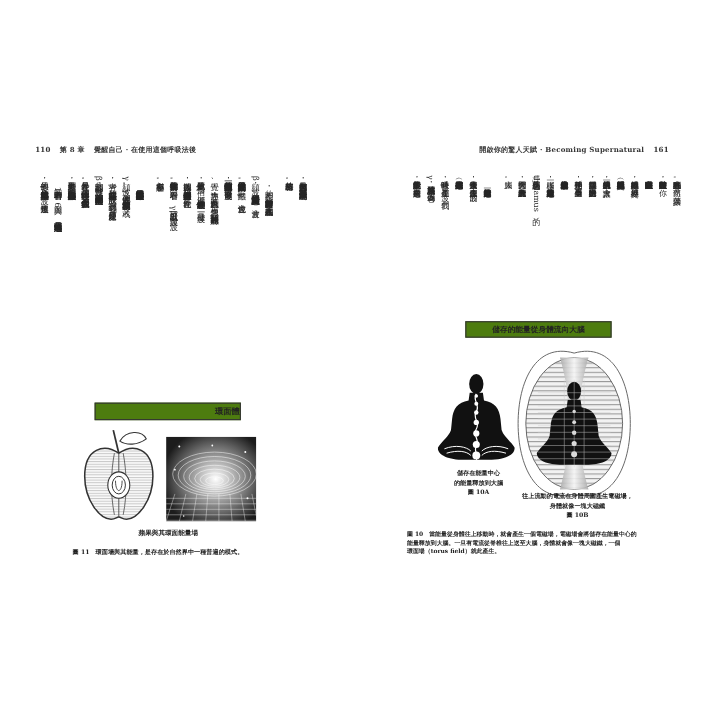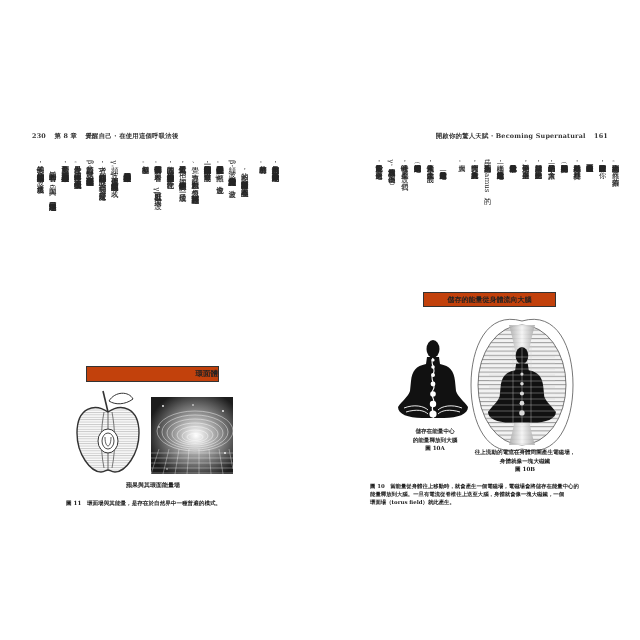--- a/index.html
+++ b/index.html
@@ -7,30 +7,30 @@
          font-family:"DejaVu Serif", "Liberation Serif", serif; color:#222; }
   .abs { position:absolute; }
   .header { position:absolute; top:132px; font-size:6.4px; color:#333; white-space:nowrap; font-weight:bold; letter-spacing:0.2px; }
   .header span { margin-right:6px; }
   .cols { position:absolute; display:flex; flex-direction:row-reverse; }
   .col { writing-mode:vertical-rl; text-orientation:mixed; white-space:nowrap; overflow:hidden;
          font-size:7.5px; line-height:12px; color:#262626; }
   .left-cols .col { width:12.4px; height:184px; }
   .right-cols .col { width:12.8px; height:112px; font-size:7.2px; line-height:12.8px; }
   .col:empty { width:6px !important; }
-  .label-box { position:absolute; border:1px solid #333; text-align:center; font-weight:bold; color:#222; background:#c2410c; }
+  .label-box { position:absolute; border:1px solid #333; text-align:center; font-weight:bold; color:#222; background:#4d7c0f; }
   .fig-label { position:absolute; text-align:center; font-size:5.6px; line-height:8.5px; color:#222; font-weight:bold; white-space:nowrap; }
   .caption { position:absolute; font-size:5.4px; line-height:8px; color:#222; white-space:nowrap; font-weight:bold; }
 </style>
 </head>
 <body>
 
 <div>
   <div class="header" style="left:32px;">
-    <span>230</span>
+    <span>110</span>
     <span>第 8 章</span>
     <span>覺醒自己 · 在使用這個呼吸法後</span>
   </div>
 
   <div class="cols left-cols" style="right:359px; top:160px;">
     <div class="col">量都來自身體內部，而不是為了因應外部環境刺激才另外</div>
     <div class="col">特釋放出來的。</div>
     <div class="col"></div>
     <div class="col">　相反的，當身體釋出壓力荷爾蒙時，人腦產生的是高</div>
     <div class="col">頻β波，好讓你對周遭環境的意識保持高度警覺。β波會</div>

